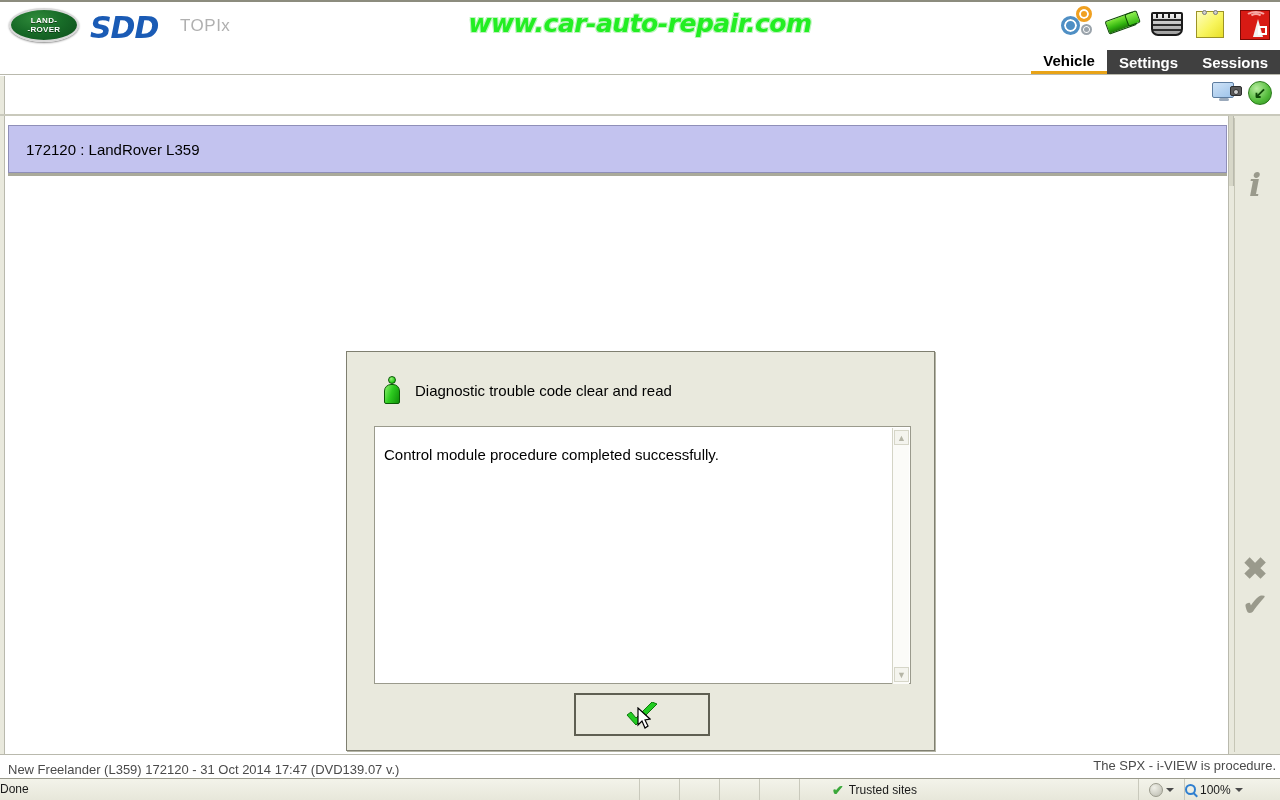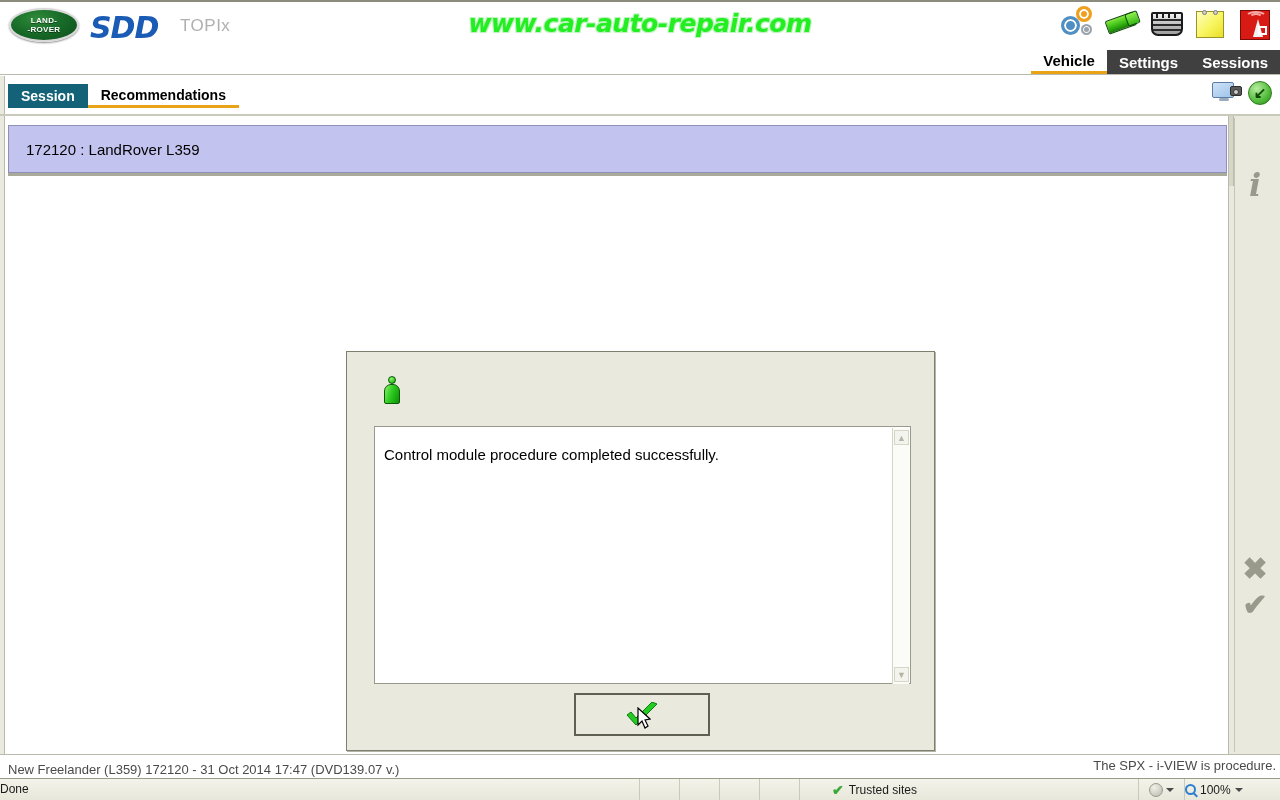--- a/index.html
+++ b/index.html
@@ -286,24 +286,20 @@
     <div class="mainnav">
       <div class="mtab active">Vehicle</div>
       <div class="mtab">Settings</div>
       <div class="mtab">Sessions</div>
     </div>
     <div class="hdr-rule"></div>
   </div>
 
   <div class="subbar">
     <div class="leftedge"></div>
-    <div class="stabs">
-      <div class="stab active">Session</div>
-      <div class="stab plain">Recommendations</div>
-    </div>
     <div class="subbar-rule"></div>
   </div>
 
   <div class="sub-icons">
     <div class="ic-cam">
       <i class="mon"></i>
         <i class="stand"></i>
         <i class="cam"></i>
         <i class="lens"></i>
     </div>
@@ -323,20 +319,21 @@
       <div class="rail-ic rail-x">✖</div>
       <div class="rail-ic rail-check">✔</div>
     </div>
 
     <div class="dialog">
       <div class="dlg-title">
         <div class="ic-person">
           <i class="head"></i>
             <i class="body"></i>
         </div>
+        <div class="dlg-title-text">Diagnostic trouble code clear and read</div>
       </div>
 
       <div class="dlg-textbox">
         <div class="txt">Control module procedure completed successfully.</div>
         <div class="tb-scroll">
           <div class="tb-arrow up">▲</div>
           <div class="tb-arrow down">▼</div>
         </div>
       </div>
 

